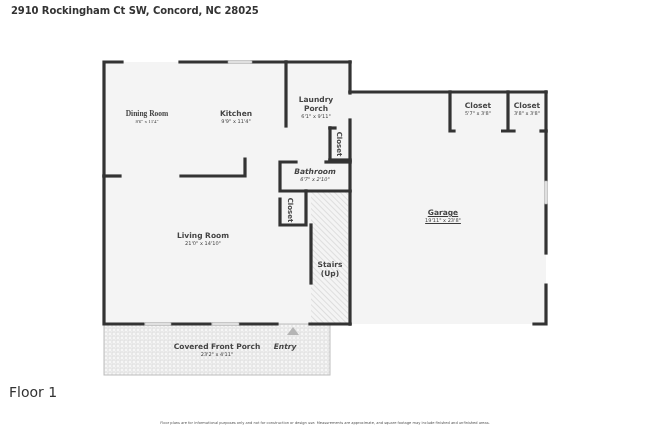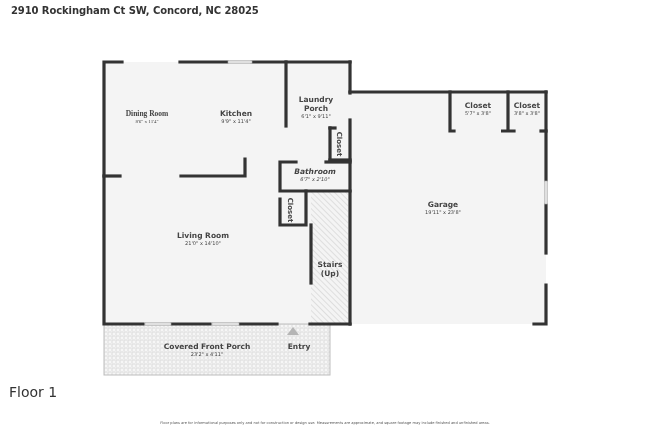--- a/index.html
+++ b/index.html
@@ -96,28 +96,28 @@
 </div>
 <div class="vlbl" style="left:278px; top:206px; transform:rotate(90deg);">Closet</div>
 <div class="lbl" style="left:330px; top:260px;">
   <div class="name">Stairs</div>
   <div class="name">(Up)</div>
 </div>
 <div class="lbl" style="left:203px; top:231px;">
   <div class="name">Living Room</div>
   <div class="dim">21'0" x 14'10"</div>
 </div>
-<div class="lbl" style="left:207px; top:342px;">
+<div class="lbl" style="left:217px; top:342px;">
   <div class="name">Covered Front Porch</div>
   <div class="dim">23'2" x 4'11"</div>
 </div>
-<div class="lbl" style="left:299px; top:342px;">
+<div class="lbl" style="left:285px; top:342px;font-style:italic;">
   <div class="name">Entry</div>
 </div>
-<div class="lbl" style="left:443px; top:200px;">
+<div class="lbl" style="left:443px; top:208px;text-decoration:underline;">
   <div class="name">Garage</div>
   <div class="dim">19'11" x 23'8"</div>
 </div>
 <div class="lbl" style="left:478px; top:101px;">
   <div class="name">Closet</div>
   <div class="dim">5'7" x 3'8"</div>
 </div>
 <div class="lbl" style="left:527px; top:101px;">
   <div class="name">Closet</div>
   <div class="dim">3'8" x 3'8"</div>

